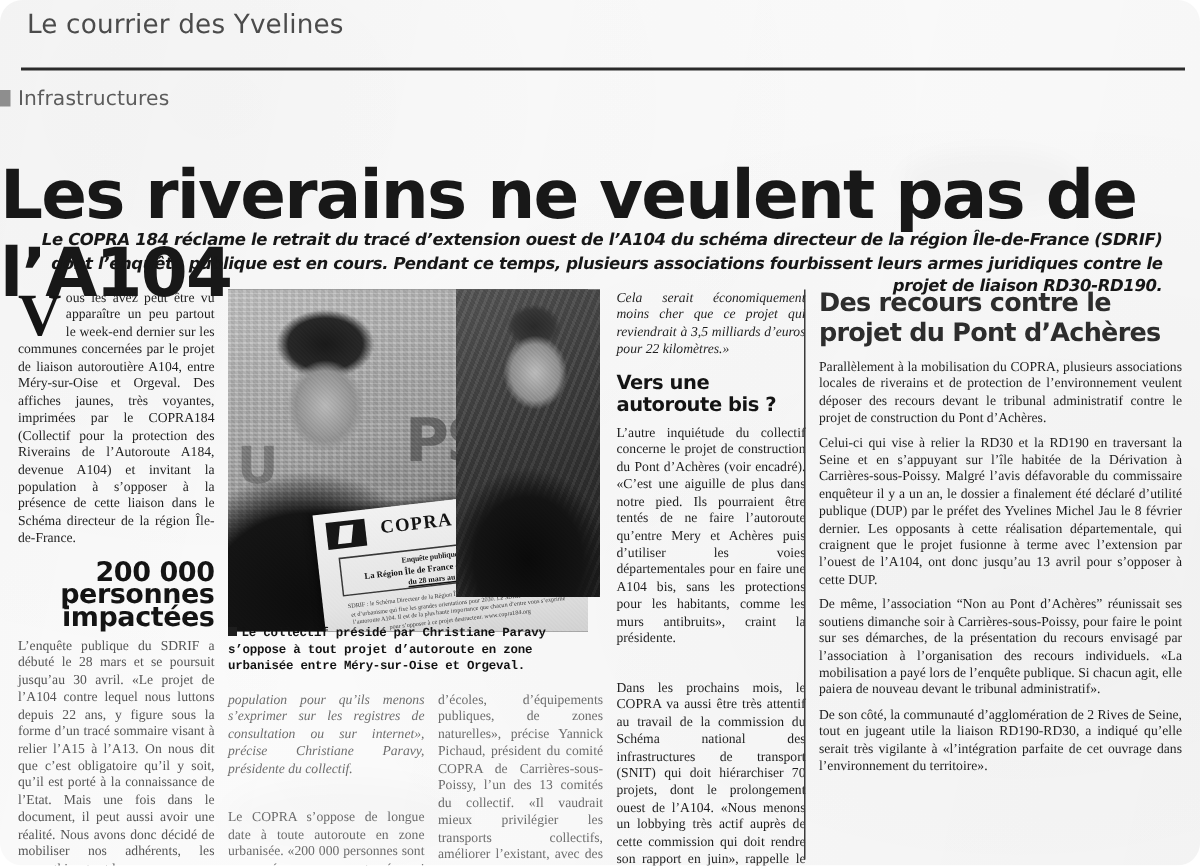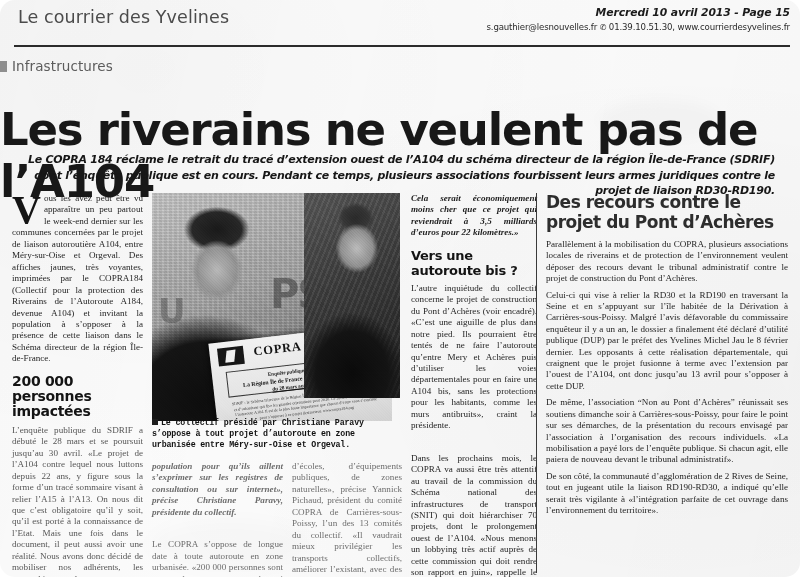--- a/index.html
+++ b/index.html
@@ -139,41 +139,41 @@
 
   .c1 { left: 0;    width: 131px; }
   .c2 { left: 140px; width: 131px; }
   .c3 { left: 280px; width: 110px; }
   .c4 { left: 399px; width: 126px; }
 
   
   .faded { color: #555; }
   .faded2 { color: #6d6d6d; }
 
-  em, .it { font-style: italic; font-weight: bold; }
+  em, .it { font-style: italic; }
 
   
   .dropcap {
     float: left;
     font-family: "Liberation Serif", serif;
     font-size: 40px;
     line-height: 31px;
     font-weight: bold;
     padding: 1px 3px 0 0;
     color: #141414;
   }
 
   
   .subhead {
     font-family: "DejaVu Sans", sans-serif;
     font-weight: bold;
-    font-size: 14px;
+    font-size: 18px;
     line-height: 15px;
     color: #141414;
-    text-align: left;
+    text-align: right;
     margin: 9px 0 6px 0;
     letter-spacing: -0.3px;
   }
   .subhead-left {
     font-family: "DejaVu Sans", sans-serif;
     font-weight: bold;
     font-size: 13px;
     line-height: 15px;
     color: #141414;
     text-align: left;
@@ -386,29 +386,20 @@
     pointer-events: none;
   }
 </style>
 </head>
 <body>
 
 <div class="page">
 
   <div class="masthead">
     <div class="masthead-title">Le courrier des Yvelines</div>
-    <div class="masthead-right">
-      <div class="masthead-date">Mercredi 10 avril 2013 - Page 15</div>
-      <div class="masthead-contact">
-        <span>s.gauthier@lesnouvelles.fr</span>
-        <span class="phone-icon">✆</span>
-        <span>01.39.10.51.30,</span>
-        <span>www.courrierdesyvelines.fr</span>
-      </div>
-    </div>
   </div>
   <div class="rule-top"></div>
 
   <div class="kicker">
     <span class="kicker-square"></span><span>Infrastructures</span>
   </div>
 
   <h1 class="headline">Les riverains ne veulent pas de l’A104</h1>
 
   <div class="standfirst">Le COPRA 184 réclame le retrait du tracé d’extension ouest de l’A104 du schéma directeur de la région Île-de-France (SDRIF) dont l’enquête publique est en cours. Pendant ce temps, plusieurs associations fourbissent leurs armes juridiques contre le projet de liaison RD30-RD190.</div>
@@ -416,21 +407,21 @@
   <div class="body-region">
 
     <div class="col c1">
       <p><span class="dropcap">V</span><span>ous les avez peut être vu apparaître un peu partout le week-end dernier sur les communes concernées par le projet de liaison autoroutière A104, entre Méry-sur-Oise et Orgeval. Des affiches jaunes, très voyantes, imprimées par le COPRA184 (Collectif pour la protection des Riverains de l’Autoroute A184, devenue A104) et invitant la population à s’opposer à la présence de cette liaison dans le Schéma directeur de la région Île-de-France.</span></p>
       <div class="subhead">200 000 personnes impactées</div>
       <p class="faded">L’enquête publique du SDRIF a débuté le 28 mars et se poursuit jusqu’au 30 avril. «Le projet de l’A104 contre lequel nous luttons depuis 22 ans, y figure sous la forme d’un tracé sommaire visant à relier l’A15 à l’A13. On nous dit que c’est obligatoire qu’il y soit, qu’il est porté à la connaissance de l’Etat. Mais une fois dans le document, il peut aussi avoir une réalité. Nous avons donc décidé de mobiliser nos adhérents, les sympathisants et la</p>
     </div>
 
     <div class="col c2">
       <div style="height:268px"></div>
-      <p class="faded2 it">population pour qu’ils aillent s’exprimer sur les registres de consultation ou sur internet», précise Christiane Paravy, présidente du collectif.</p>
+      <p class="faded2 it">population pour qu’ils menons s’exprimer sur les registres de consultation ou sur internet», précise Christiane Paravy, présidente du collectif.</p>
       <p class="faded2">Le COPRA s’oppose de longue date à toute autoroute en zone urbanisée. «200 000 personnes sont concernées par ce tracé qui passerait auprès</p>
     </div>
 
     <div class="col c3">
       <div style="height:268px"></div>
       <p class="faded2">d’écoles, d’équipements publiques, de zones naturelles», précise Yannick Pichaud, président du comité COPRA de Carrières-sous-Poissy, l’un des 13 comités du collectif. «Il vaudrait mieux privilégier les transports collectifs, améliorer l’existant, avec des travaux sur la RN184 par exemple.</p>
     </div>
 
     <div class="col c4">
       <p class="it">Cela serait économiquement moins cher que ce projet qui reviendrait à 3,5 milliards d’euros pour 22 kilomètres.»</p>

